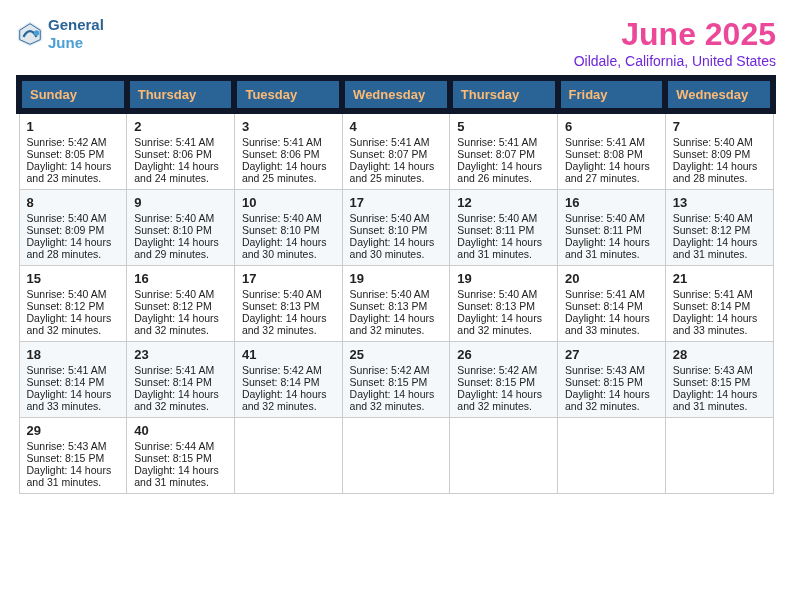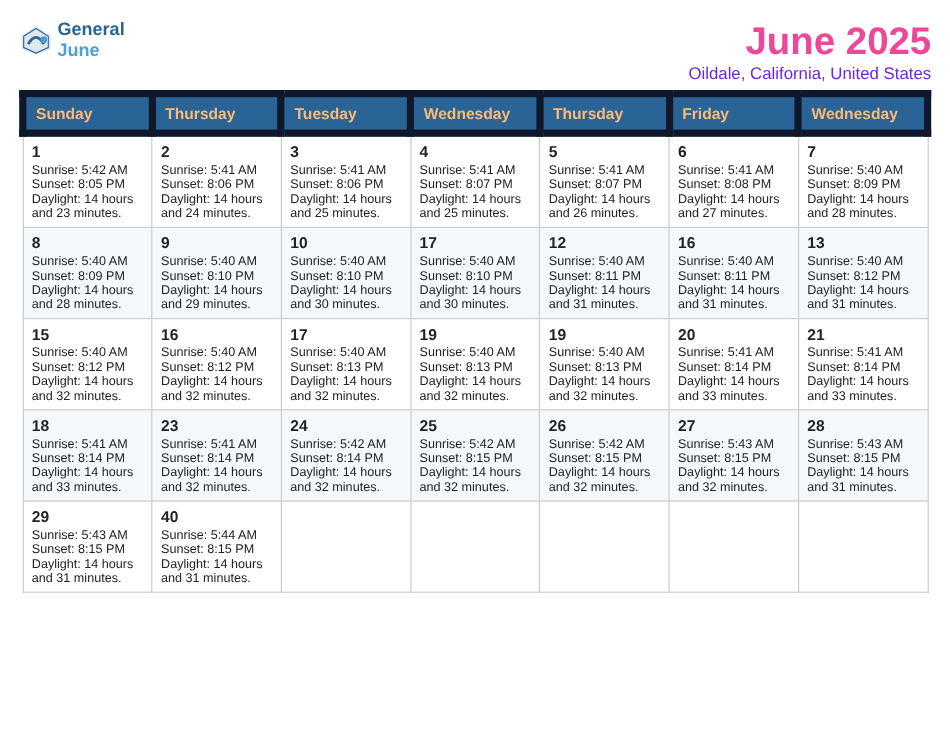--- a/index.html
+++ b/index.html
@@ -209,21 +209,21 @@
       </tr>
       <tr>
         <td><span class="day-num">18</span>
         <span>Sunrise: 5:41 AM</span><br>
         <span>Sunset: 8:14 PM</span><br>
         <span>Daylight: 14 hours and 33 minutes.</span></td>
         <td><span class="day-num">23</span>
         <span>Sunrise: 5:41 AM</span><br>
         <span>Sunset: 8:14 PM</span><br>
         <span>Daylight: 14 hours and 32 minutes.</span></td>
-        <td><span class="day-num">24</span>
+        <td><span class="day-num">41</span>
         <span>Sunrise: 5:42 AM</span><br>
         <span>Sunset: 8:14 PM</span><br>
         <span>Daylight: 14 hours and 32 minutes.</span></td>
         <td><span class="day-num">25</span>
         <span>Sunrise: 5:42 AM</span><br>
         <span>Sunset: 8:15 PM</span><br>
         <span>Daylight: 14 hours and 32 minutes.</span></td>
         <td><span class="day-num">26</span>
         <span>Sunrise: 5:42 AM</span><br>
         <span>Sunset: 8:15 PM</span><br>

